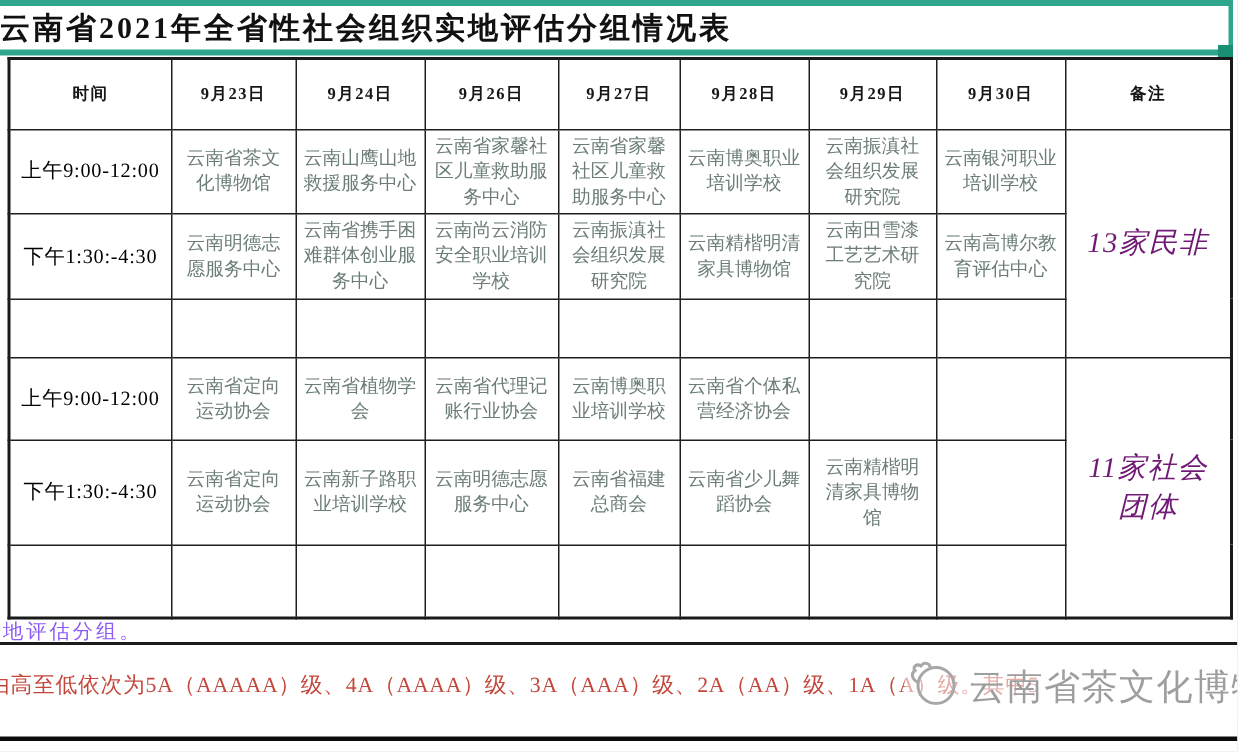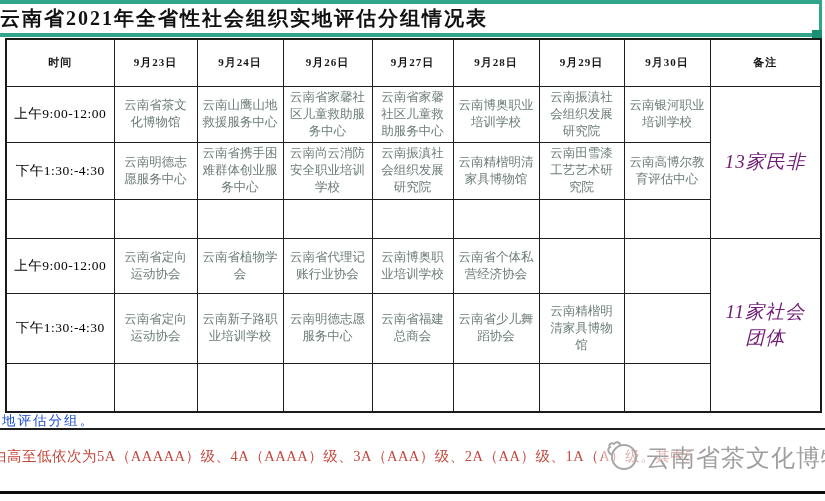--- a/index.html
+++ b/index.html
@@ -43,21 +43,21 @@
   tr.hrow  { height:47px; }
   tr.r1 { height:55px; }
   tr.r2 { height:57px; }
   tr.r3 { height:39px; }
   tr.r4 { height:55px; }
   tr.r5 { height:70px; }
   tr.r6 { height:49px; }
   
   .note-black {
     position:absolute; left:2px; top:412px;
-    font-size:13.5px; color:#1d4ed8; letter-spacing:2px; white-space:nowrap;
+    font-size:13.5px; color:#8b5cf6; letter-spacing:2px; white-space:nowrap;
   }
   .rule-thin {
     position:absolute; left:0; top:428px; width:825px; height:2px; background:#1c1c1c;
   }
   .note-red {
     position:absolute; left:-8px; top:447px; width:850px;
     font-size:14.5px; color:#c4473c; letter-spacing:0.5px; white-space:nowrap;
     overflow:hidden;
   }
   .rule-thick {

